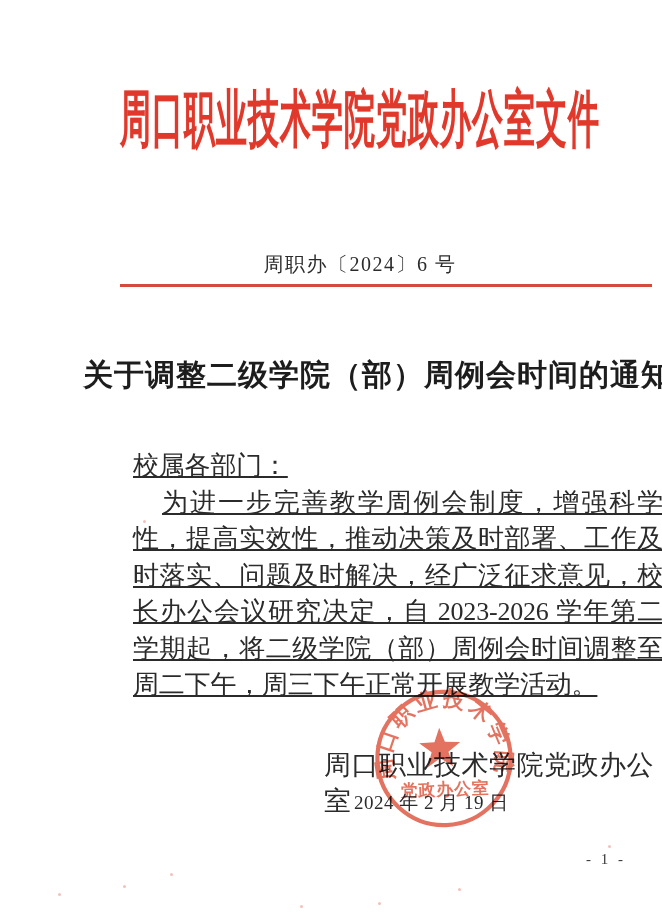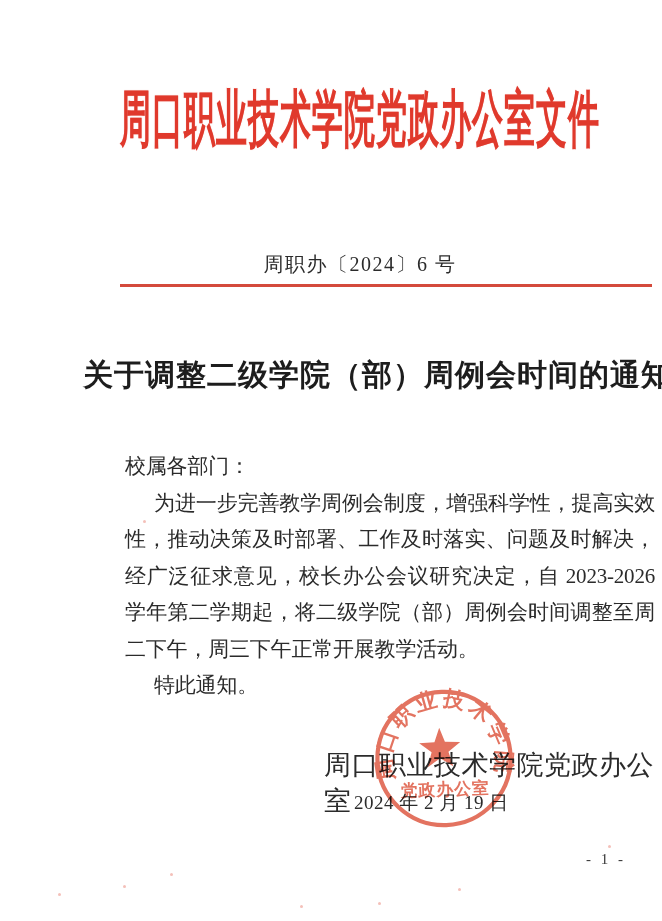--- a/index.html
+++ b/index.html
@@ -59,26 +59,27 @@
     text-align: right;
     font-size: 30px;
     font-weight: bold;
     letter-spacing: 1px;
     color: #1d1d1d;
   }
 
   
   .body-block {
     position: absolute;
-    left: 77px; top: 448px; width: 530px;
-    font-size: 21px;
+    left: 85px; top: 448px; width: 530px;
+    font-size: 26px;
     line-height: 36.5px;
     letter-spacing: -0.2px;
     text-align: justify;
     color: var(--body-text, #2b2b2b);
+    text-decoration: underline;
   }
   .body-block p { margin: 0; }
   .indent { text-indent: 29px; }
 
   
   .signature {
     position: absolute;
     left: 276px; top: 747px;
     font-size: 27px;
     letter-spacing: 0.5px;
@@ -150,21 +151,20 @@
 
   <div class="doc-number">周职办〔2024〕6 号</div>
 
   <div class="red-line"></div>
 
   <h1 class="doc-title">关于调整二级学院（部）周例会时间的通知</h1>
 
   <div class="body-block">
     <p class="salutation">校属各部门：</p>
     <p class="indent">为进一步完善教学周例会制度，增强科学性，提高实效性，推动决策及时部署、工作及时落实、问题及时解决，经广泛征求意见，校长办公会议研究决定，自 2023-2026 学年第二学期起，将二级学院（部）周例会时间调整至周二下午，周三下午正常开展教学活动。</p>
-    <p class="indent">特此通知。</p>
   </div>
 
   <div class="signature">周口职业技术学院党政办公室</div>
 
   <div class="doc-date">2024 年 2 月 19 日</div>
 
   <div class="seal">
     <svg viewBox="0 0 160 160" aria-hidden="true">
       <circle cx="80" cy="80" r="71" fill="none" stroke="currentColor" stroke-width="4.5"></circle>
       <path id="sealArcPath" d="M 29.25 103.66 A 56 56 0 1 1 130.75 103.66" fill="none"></path>

